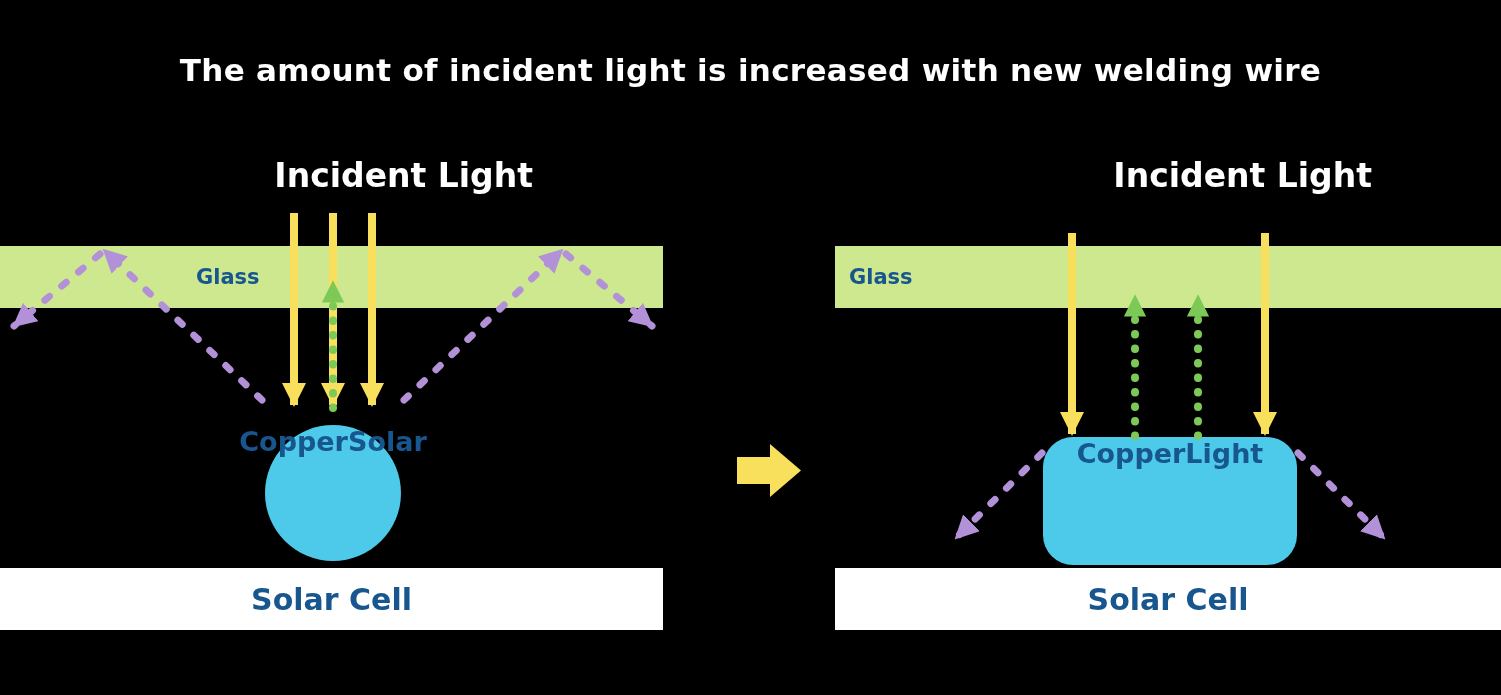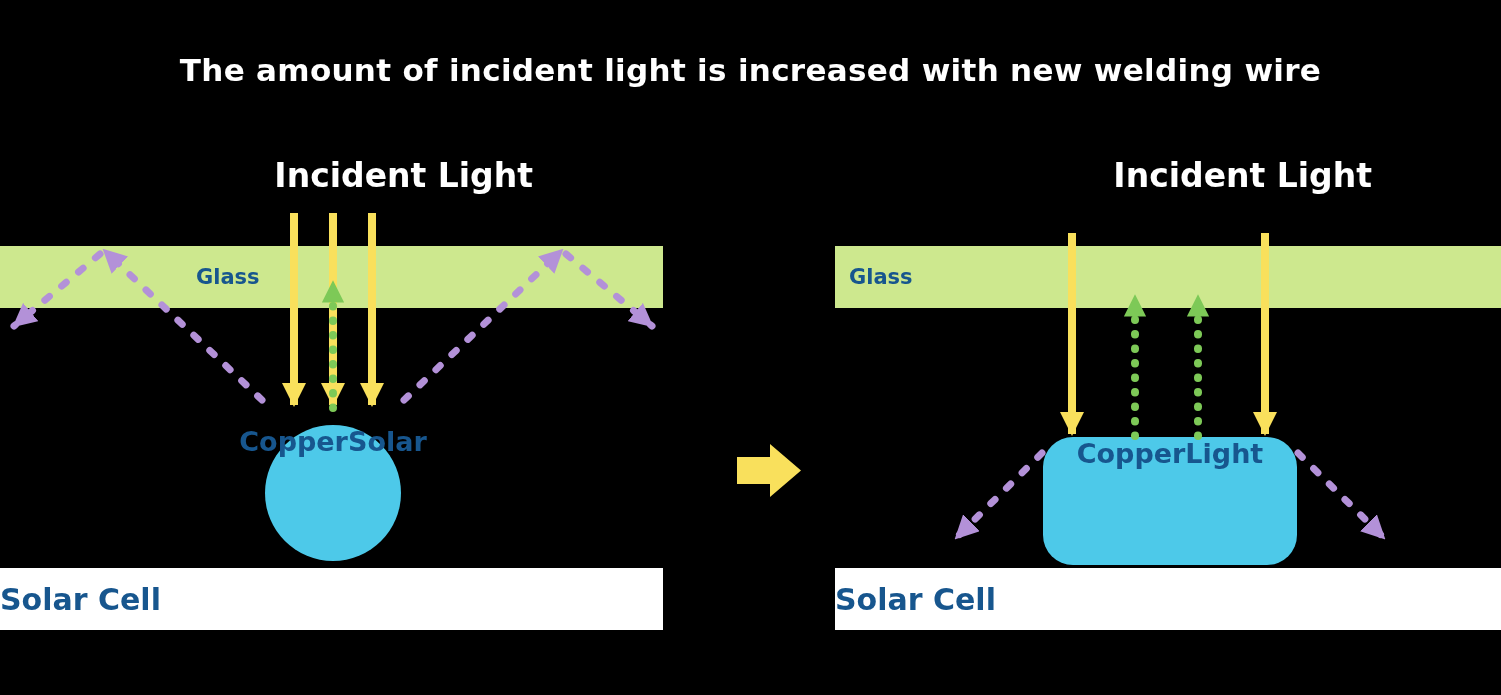--- a/index.html
+++ b/index.html
@@ -35,21 +35,21 @@
   .glass.right{left:835px;width:666px;}
   .glass-label{
     position:absolute;top:0;height:62px;line-height:62px;
     color:var(--label-blue);font-size:21px;font-weight:bold;
   }
   .glass.left .glass-label{left:196px;}
   .glass.right .glass-label{left:14px;}
   .solar{
     position:absolute;top:568px;height:62px;background:var(--solar-cell);
     color:var(--label-blue);font-size:30px;font-weight:bold;
-    display:flex;align-items:center;
+    display:flex;align-items:center;justify-content:center;
   }
   .solar.left{left:0;width:663px;}
   .solar.right{left:835px;width:666px;}
   .conductor{
     position:absolute;background:var(--cyan);color:var(--label-blue);
     font-size:27px;font-weight:bold;line-height:1.25;
     display:flex;flex-direction:row;justify-content:center;
   }
   .wire{left:265px;top:425px;width:136px;height:136px;border-radius:50%;}
   .ribbon{left:1043px;top:437px;width:254px;height:128px;border-radius:30px;}

